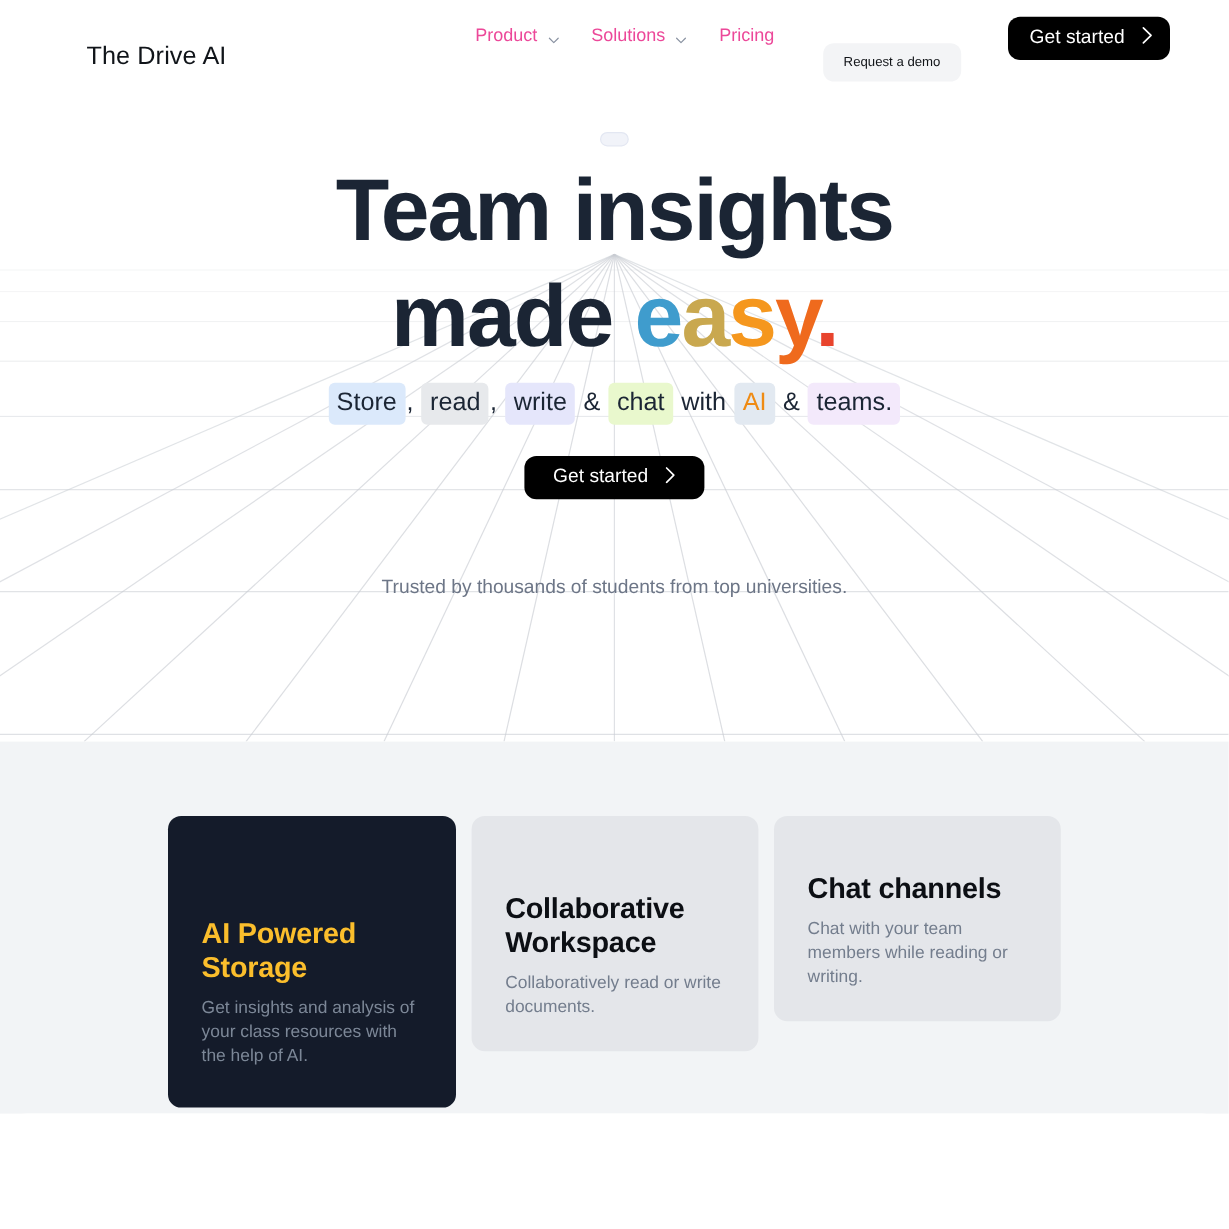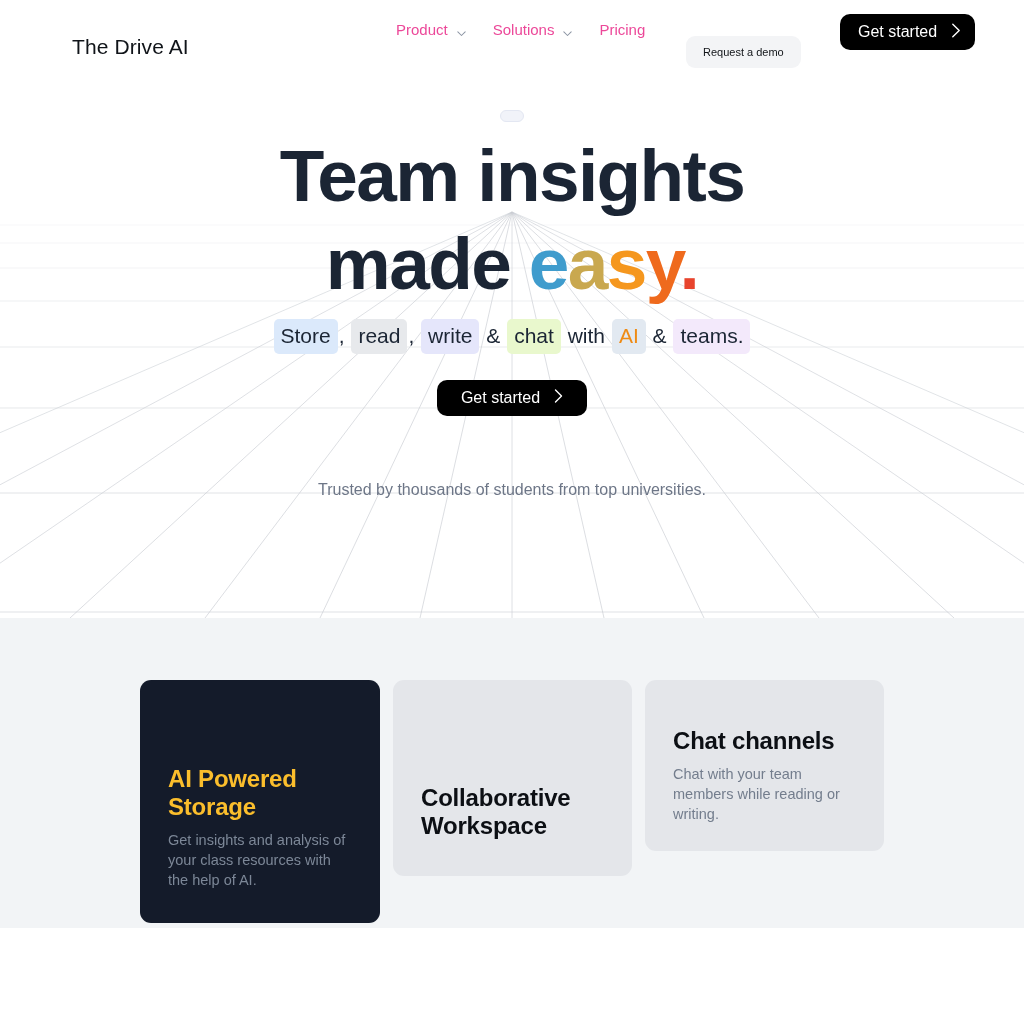--- a/index.html
+++ b/index.html
@@ -397,20 +397,21 @@
   <div class="features">
     <div class="cards">
 
       <div class="card card-dark">
         <div class="card-title">AI Powered Storage</div>
         <div class="card-body">Get insights and analysis of your class resources with the help of AI.</div>
       </div>
 
       <div class="card card-light">
         <div class="card-title">Collaborative Workspace</div>
+        <div class="card-body">Collaboratively read or write documents.</div>
       </div>
 
       <div class="card card-light c3">
         <div class="card-title">Chat channels</div>
         <div class="card-body">Chat with your team members while reading or writing.</div>
       </div>
 
     </div>
   </div>
 

